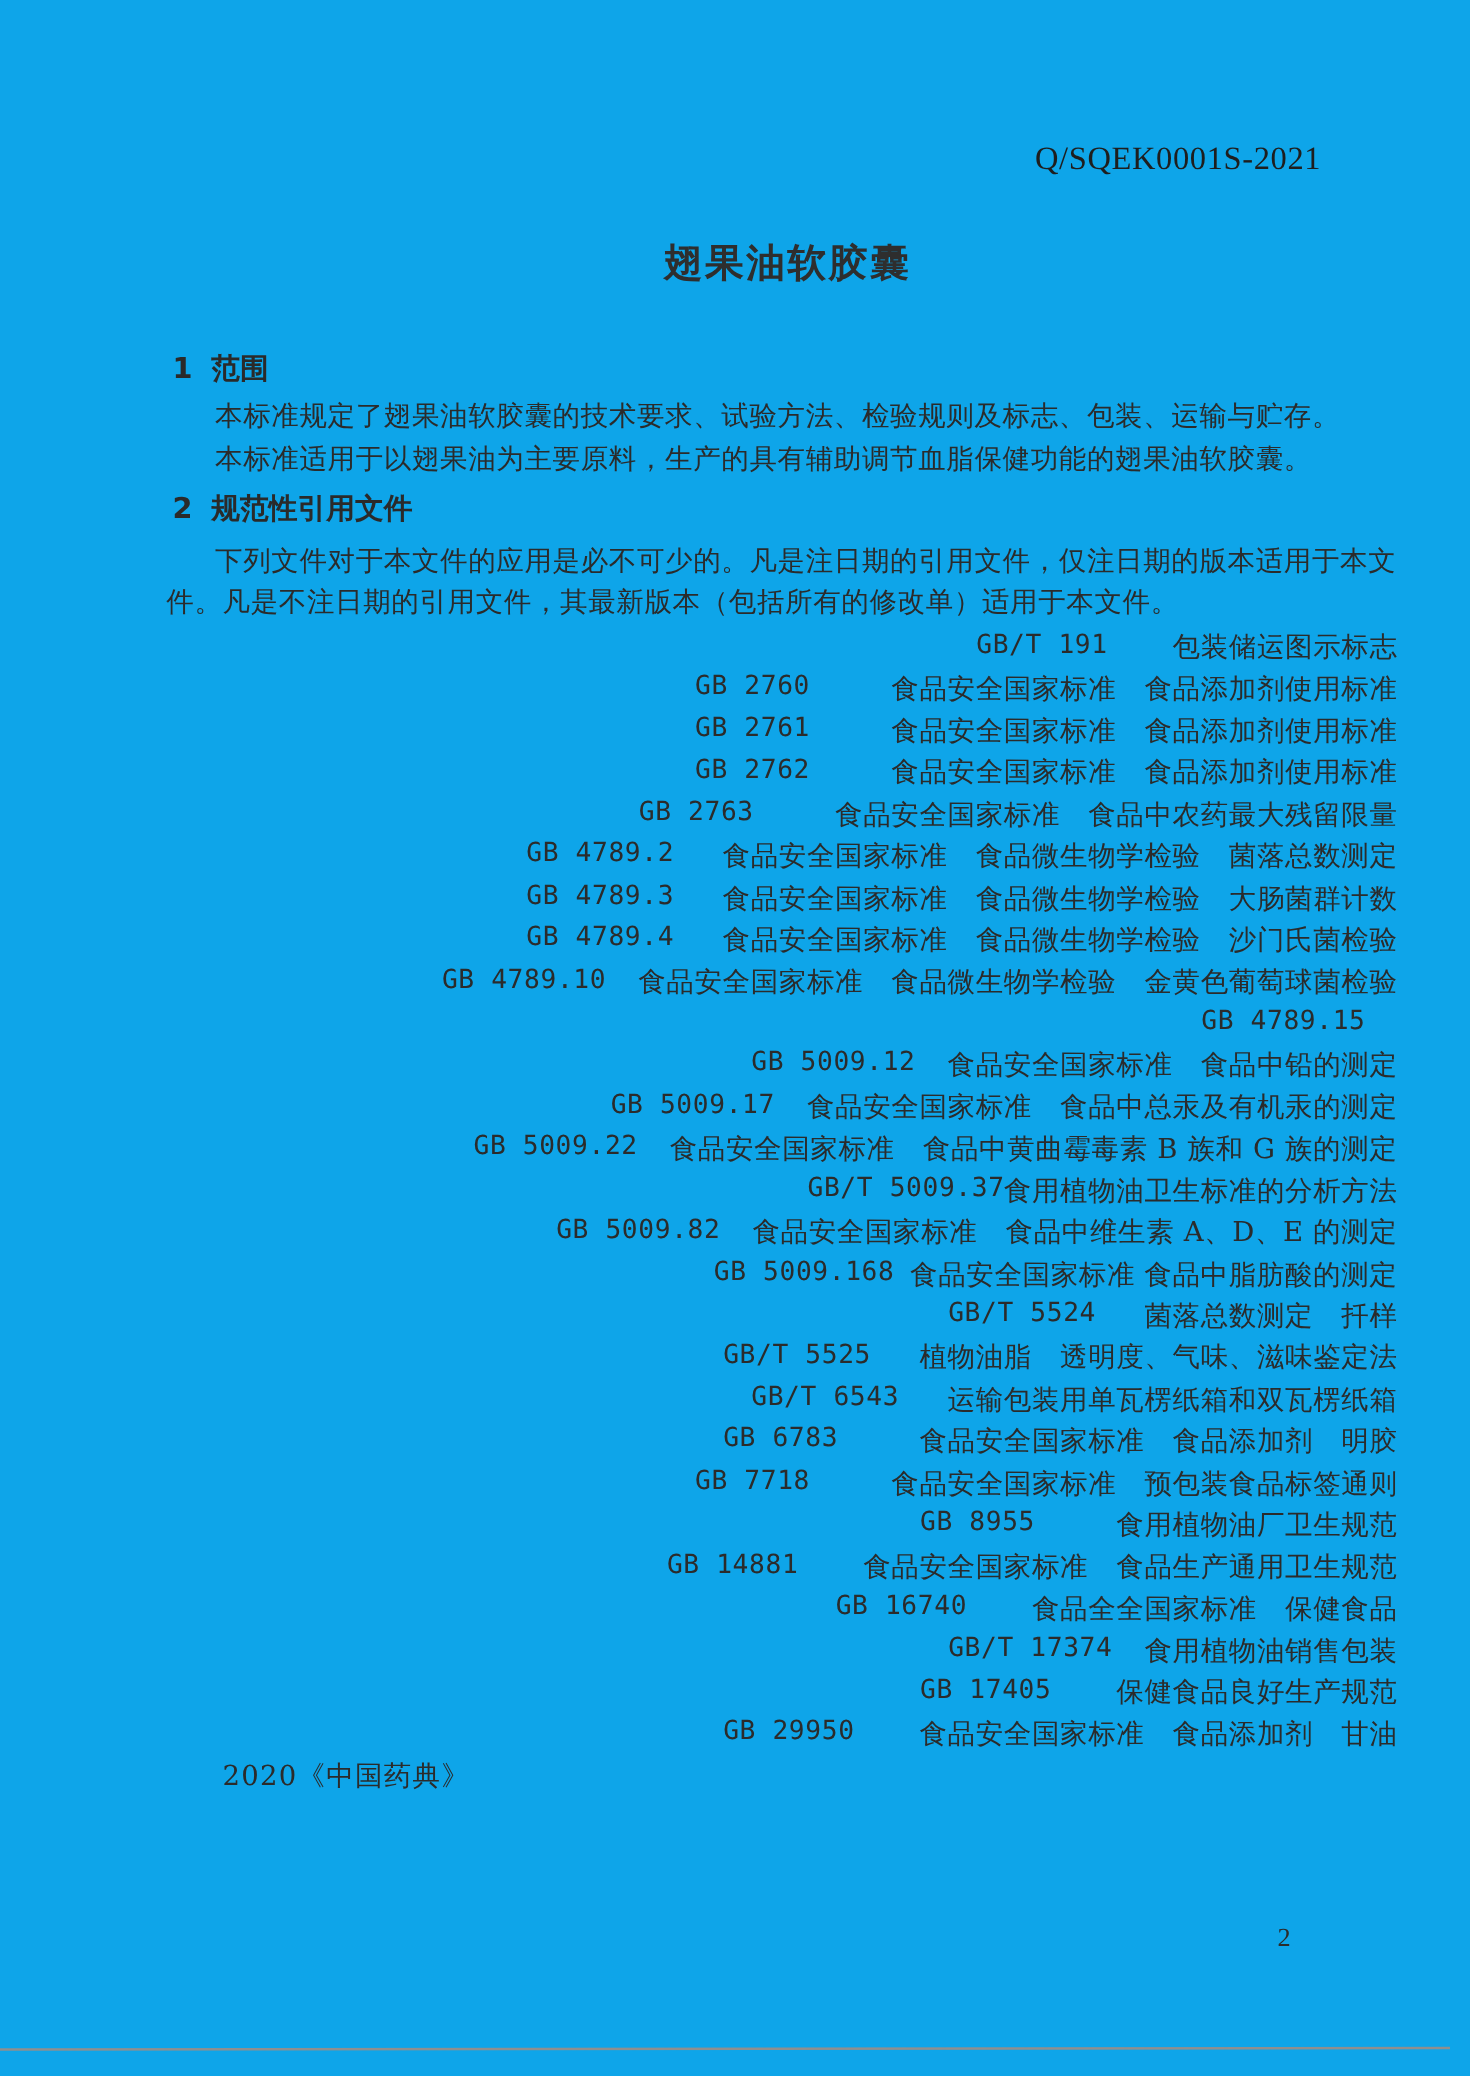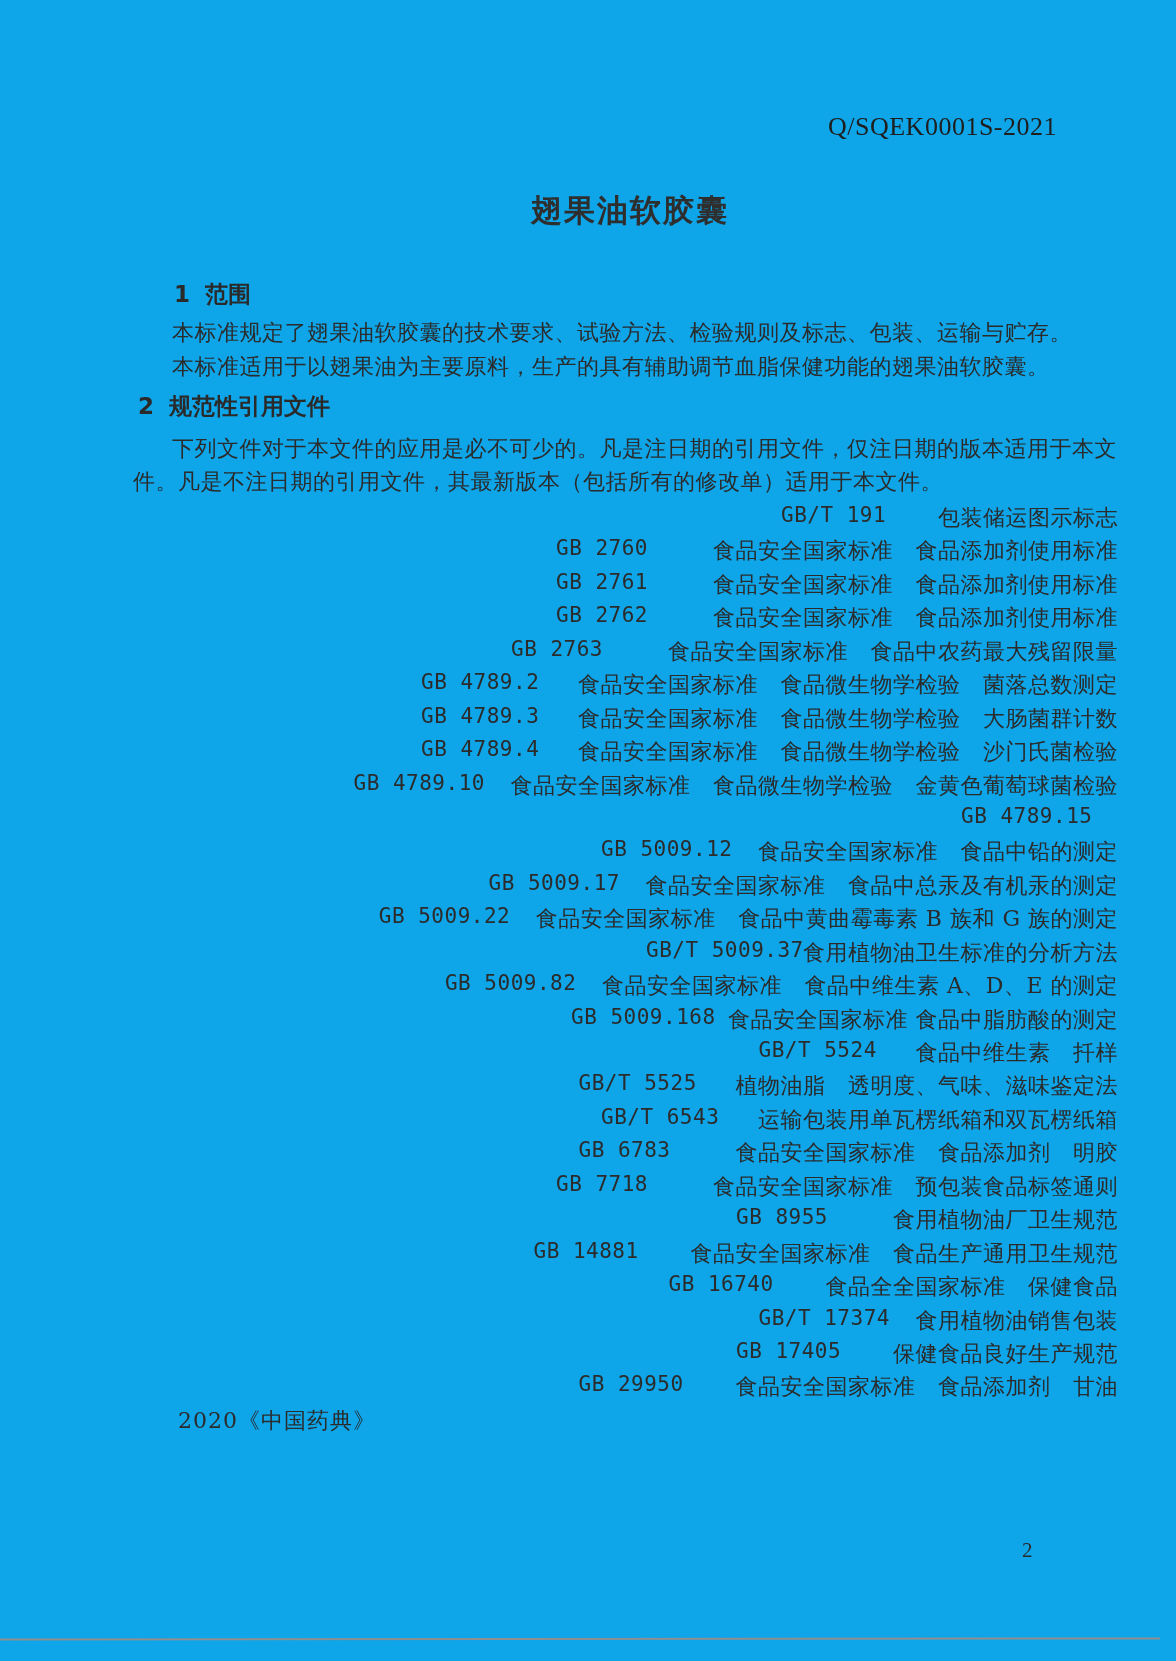--- a/index.html
+++ b/index.html
@@ -37,21 +37,21 @@
   .sec-heading{
     position:absolute;
     left:138px;
     font-family:"DejaVu Sans", sans-serif;
     font-weight:bold;
     font-size:23px;
     color:#2a2a2a;
     white-space:nowrap;
   }
   .sec-heading .no{display:inline-block;margin-right:15px;}
-  #heading-1{top:279px;margin-left:36px;}
+  #heading-1{top:279px;}
   #heading-2{top:391px;}
   .para{
     position:absolute;
     font-size:22px;
     letter-spacing:0.5px;
     color:#2b2b2b;
     white-space:nowrap;
   }
   #para-1a{left:172px;top:318px;}
   #para-1b{left:172px;top:352px;text-align:right;}
@@ -189,21 +189,21 @@
       <div class="ref-row">
         <span class="ref-code">GB 5009.82</span>
         <span class="ref-name">食品安全国家标准　食品中维生素 A、D、E 的测定</span>
       </div>
       <div class="ref-row">
         <span class="ref-code">GB 5009.168</span>
         <span class="ref-name">食品安全国家标准 食品中脂肪酸的测定</span>
       </div>
       <div class="ref-row">
         <span class="ref-code">GB/T 5524</span>
-        <span class="ref-name">食品中维生素　扦样</span>
+        <span class="ref-name">菌落总数测定　扦样</span>
       </div>
       <div class="ref-row">
         <span class="ref-code">GB/T 5525</span>
         <span class="ref-name">植物油脂　透明度、气味、滋味鉴定法</span>
       </div>
       <div class="ref-row">
         <span class="ref-code">GB/T 6543</span>
         <span class="ref-name">运输包装用单瓦楞纸箱和双瓦楞纸箱</span>
       </div>
       <div class="ref-row">

